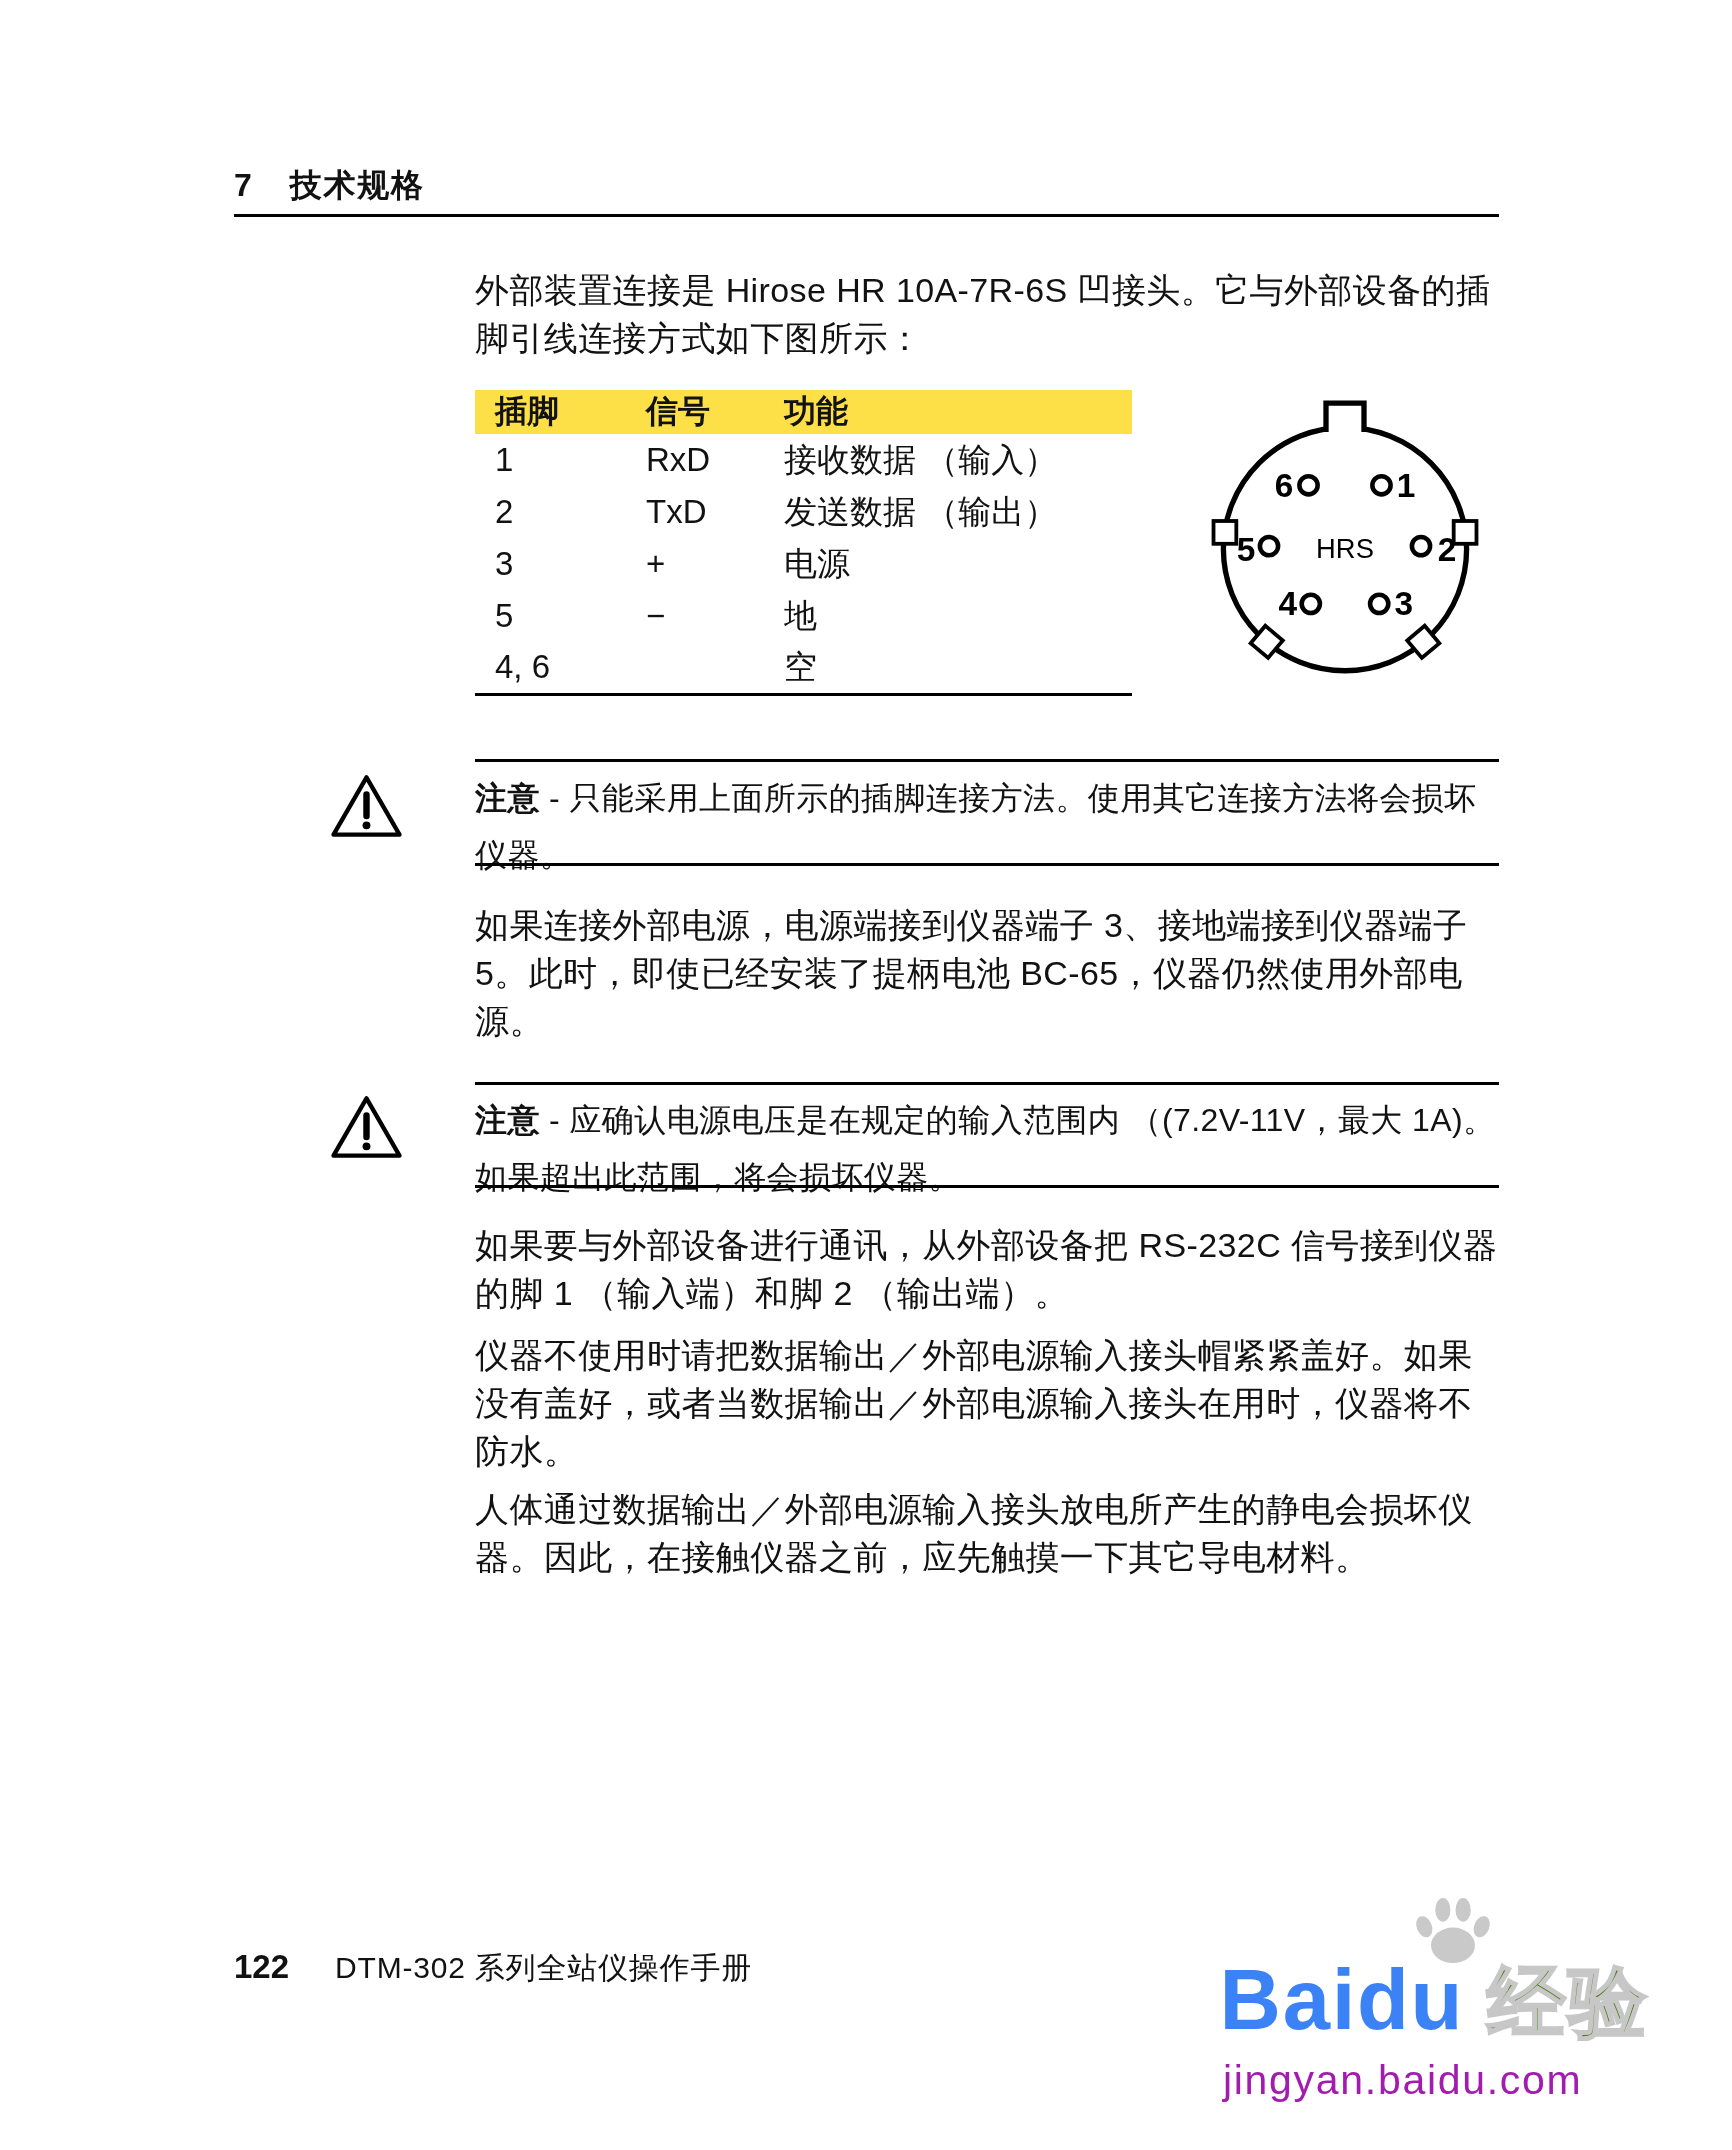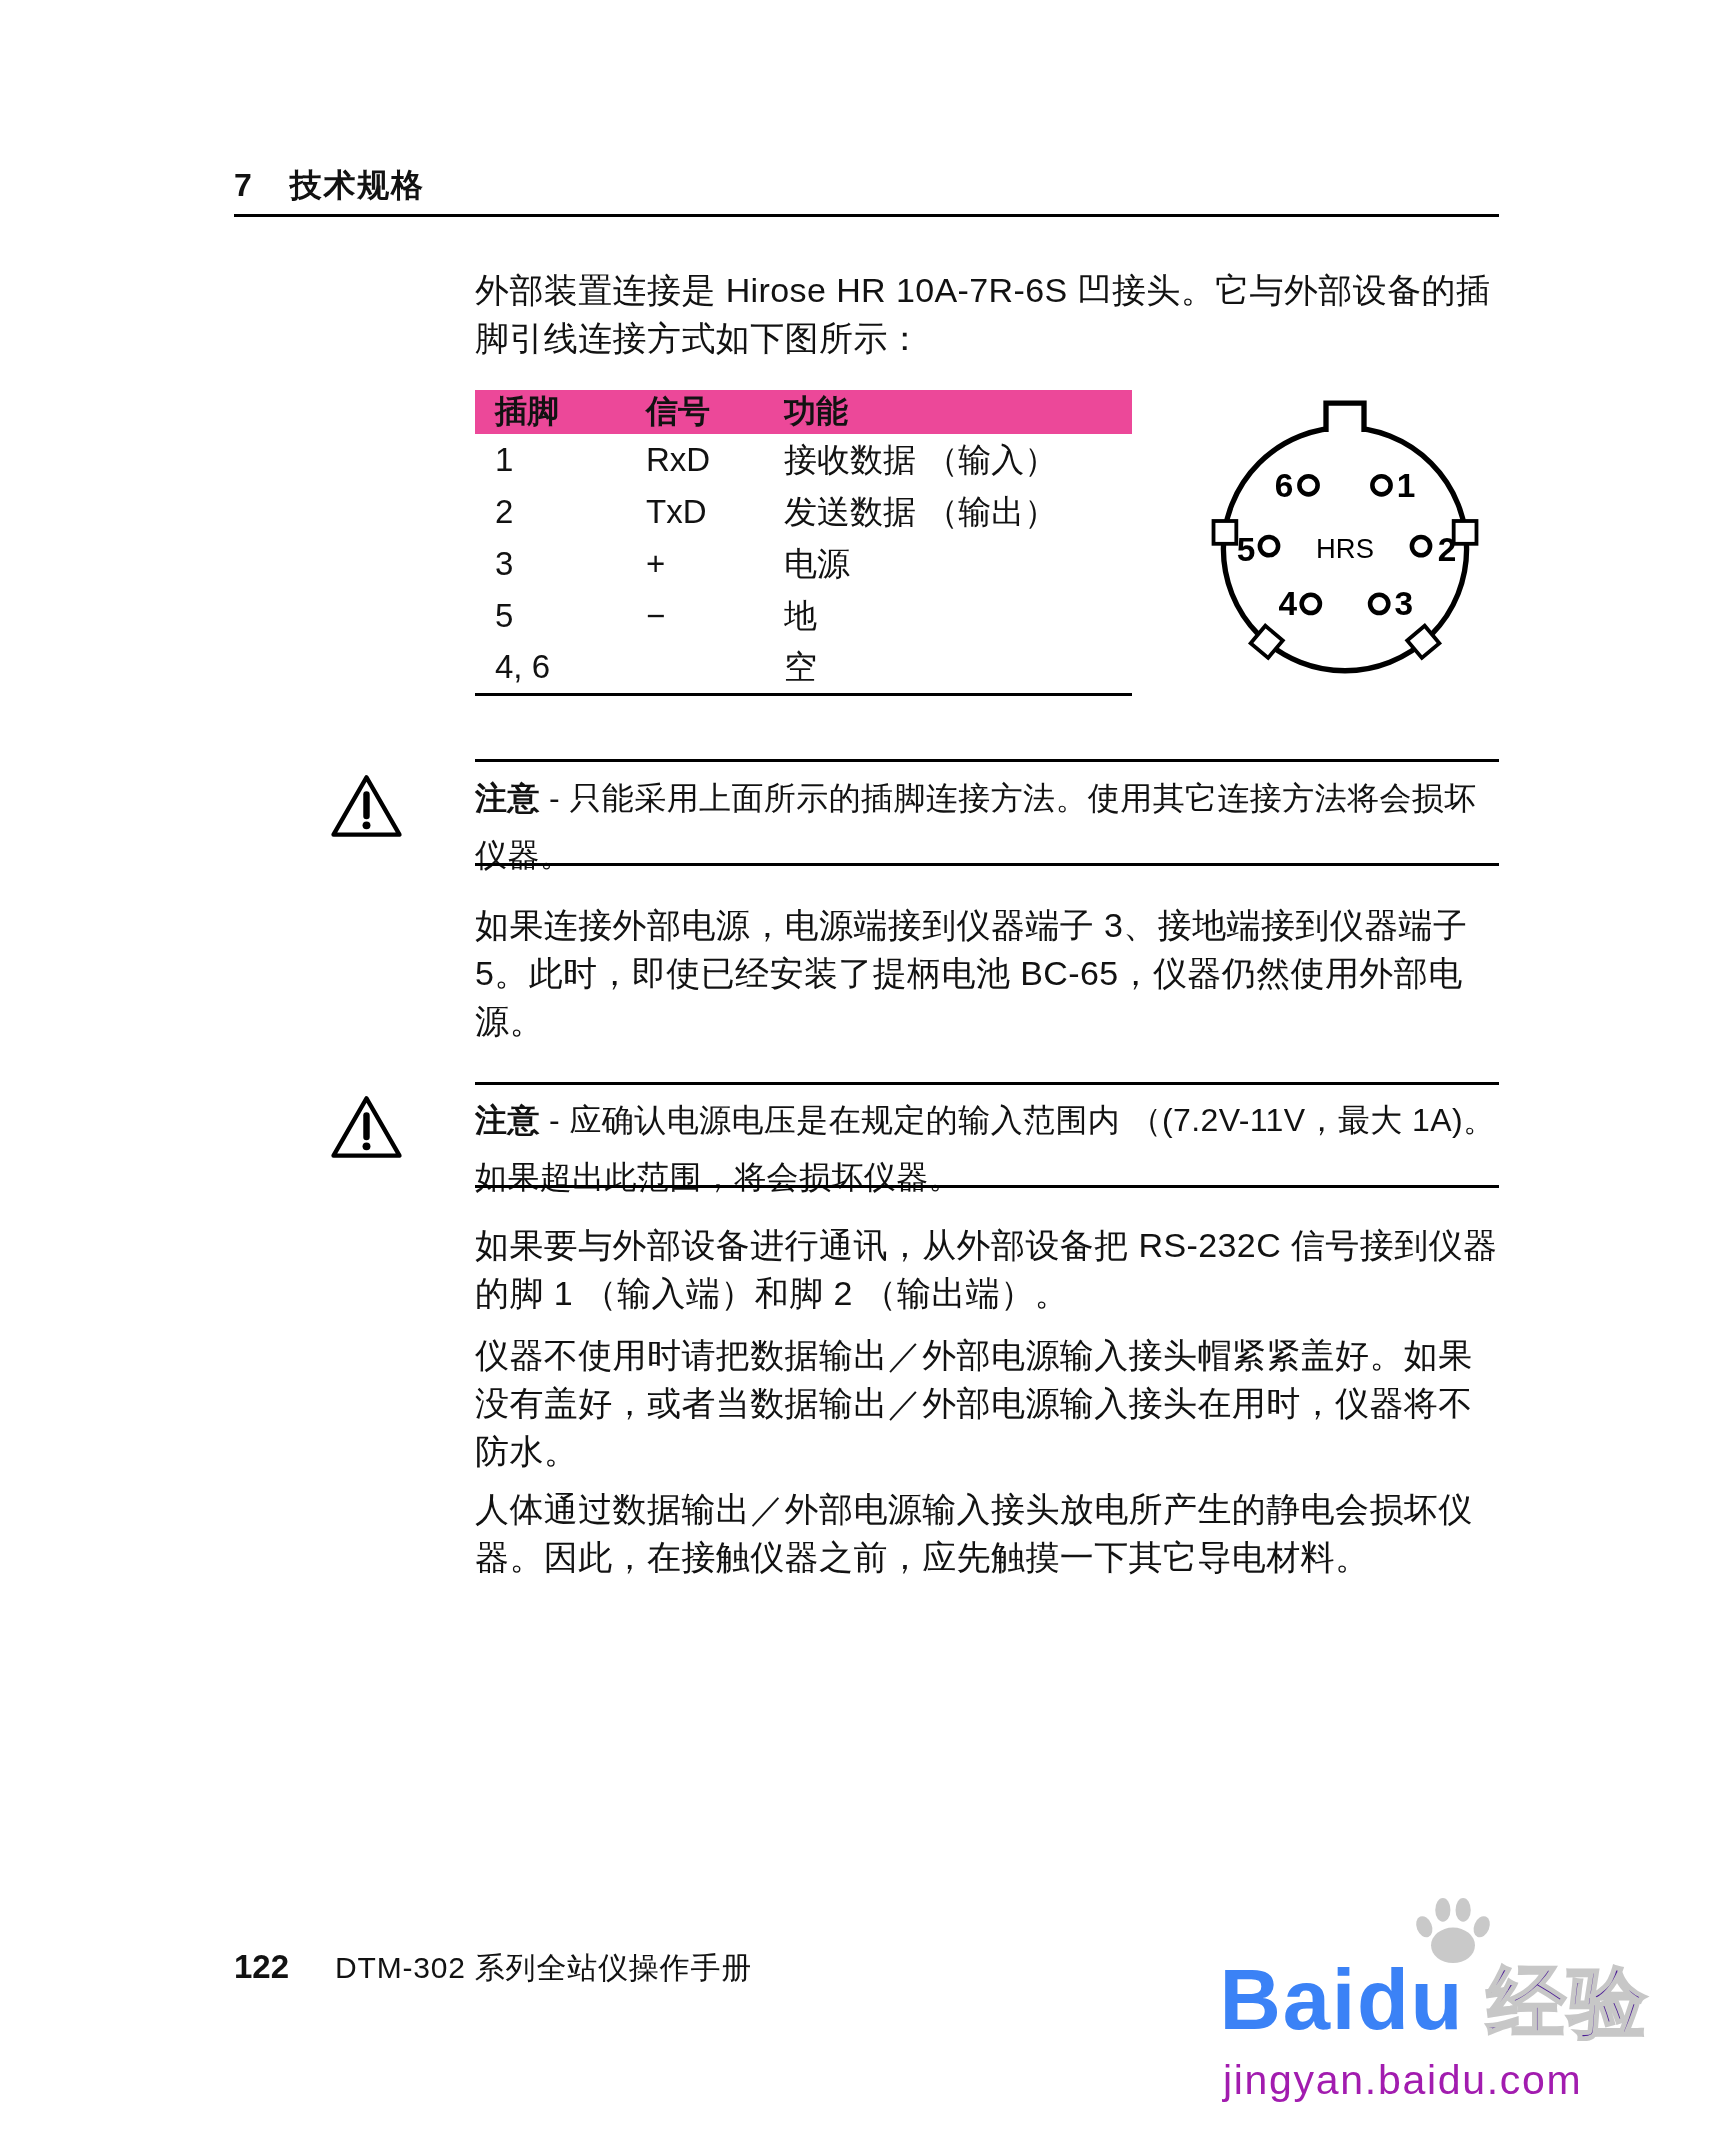--- a/index.html
+++ b/index.html
@@ -22,21 +22,21 @@
     position:absolute; left:475px; width:1029px;
     font-size:34px; line-height:48px; letter-spacing:0.4px;
   }
 
   
   .pin-table {
     position:absolute; left:475px; top:390px; width:657px;
     border-collapse:collapse; border-bottom:3.3px solid #000;
   }
   .pin-table th {
-    background:#ec4899; font-size:32px; font-weight:bold; text-align:left;
+    background:#fde047; font-size:32px; font-weight:bold; text-align:left;
     height:43px; padding-left:20px; vertical-align:middle;
   }
   .pin-table td {
     font-size:33px; height:52px; padding-left:20px; vertical-align:middle;
   }
   .col-pin { width:151px; } .col-sig { width:138px; } .col-fun { width:368px; }
   .fun-cell { font-size:32px; }
 
   
   .connector-svg { position:absolute; left:1193px; top:388px; }
@@ -55,21 +55,21 @@
   .footer-num { font-weight:bold; font-size:33px; }
   .footer-title { margin-left:46px; letter-spacing:0.8px; }
 
   
   .watermark { left:1213px; top:1893px; width:514px; height:232px; }
   .wm-paw { position:absolute; left:197px; top:0px; }
   .wm-row { position:absolute; left:6.6px; top:58px; white-space:nowrap; }
   .wm-baidu { font-size:85px; font-weight:bold; color:#3b82f6; letter-spacing:1.7px; }
   .wm-jingyan {
     font-size:78px; font-weight:bold; margin-left:23px;
-    color:#4c1d95; -webkit-text-stroke:2.5px #c7c7c7; letter-spacing:3.3px;
+    color:#4d7c0f; -webkit-text-stroke:2.5px #c7c7c7; letter-spacing:3.3px;
   }
   .wm-url { position:absolute; left:10px; top:164px; font-size:41px; color:#a21caf; letter-spacing:1.7px; }
 </style>
 </head>
 <body>
 
 <div class="abs chapter-header">
   <span class="chapter-num">7</span><span class="chapter-title">技术规格</span>
 </div>
 <div class="rule header-rule"></div>

